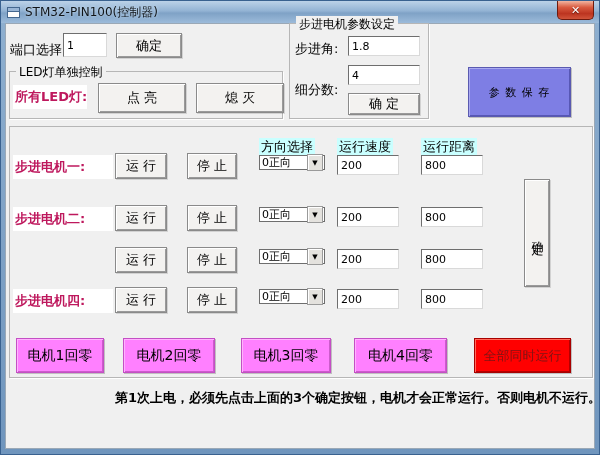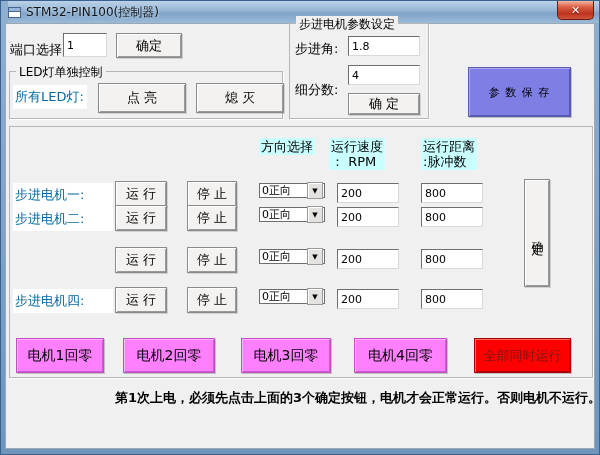--- a/index.html
+++ b/index.html
@@ -4,44 +4,44 @@
 <style>
   html,body { margin:0; padding:0; background:#555; }
   .window {
     position:relative; width:600px; height:455px; overflow:hidden;
     font-family:"DejaVu Sans", sans-serif;
     background: linear-gradient(180deg,#8fb0d0 0%, #7fa2c6 50%, #6f95bd 100%);
     border:1px solid #39618f; box-sizing:border-box;
   }
   
   .titlebar {
-    position:absolute; left:7px; top:0; right:0; height:22px;
-    display:flex; align-items:center; box-sizing:border-box;
+    position:absolute; left:0; top:0; right:0; height:22px;
+    display:flex; align-items:center; padding-left:6px; box-sizing:border-box;
     background: linear-gradient(180deg,#bcd2e8 0%, #93b3d4 45%, #7fa2c6 55%, #9cbbda 100%);
   }
   .app-icon { width:13px; height:11px; background:#fdfdfd; border:1px solid #44678f; display:inline-block; box-sizing:border-box; }
   .app-icon-bar { display:block; height:3px; background:#9ab6d6; border-bottom:1px solid #44678f; }
   .title-text { margin-left:5px; font-size:12px; color:#101418; text-shadow:0 0 3px #d9e9f7; white-space:nowrap; }
   .close-btn {
     position:absolute; right:5px; top:0; width:35px; height:18px;
     background: linear-gradient(180deg,#f2b5a0 0%, #d95b40 35%, #bc3420 70%, #d1543a 100%);
     border:1px solid #6e1a0e; border-top:none; border-radius:0 0 5px 5px;
     display:flex; align-items:center; justify-content:center;
     color:#fff; font-size:11px; font-weight:bold; text-shadow:0 1px 1px #5a1208;
     cursor:default;
   }
   
   .client {
     position:absolute; left:4px; top:22px; right:4px; bottom:5px;
     background:#f0f0f0; border:1px solid #9aa8b6; box-sizing:border-box;
   }
   .lbl { position:absolute; font-size:13px; color:#000; white-space:nowrap; }
   .white-label {
-    position:absolute; background:#fff; font-size:13px; color:#0369a1;
-    display:flex; align-items:center; padding-left:2px; box-sizing:border-box; white-space:nowrap;
+    position:absolute; background:#fff; font-size:13px; color:#be185d;
+    display:flex; align-items:center; padding-left:2px; box-sizing:border-box; white-space:nowrap;font-weight:bold;
   }
   .tb {
     position:absolute; background:#fff; border:1px solid;
     border-color:#6e6e6e #d9d9d9 #d9d9d9 #6e6e6e;
     font-family:"DejaVu Sans", sans-serif; font-size:11px; color:#000;
     padding:1px 3px; box-sizing:border-box; outline:none;
   }
   .btn {
     position:absolute; background:#f3f2f0;
     border:1px solid #8a8a8a;
@@ -143,30 +143,30 @@
   <input class="tb" style="left: 347px; top: 64px; width: 72px; height: 20px;" value="4">
   <button class="btn" style="left:347px; top:92px; width:72px; height:22px;">确 定</button>
 
   <button class="btn save-btn" style="left:467px; top:66px; width:103px; height:50px;">参 数 保 存</button>
 
   <div class="group" style="left:8px; top:125px; width:584px; height:252px;"></div>
 
   <div class="col-header" style="left:258px; top:137px;">
     <span>方向选择</span>
   </div>
-  <div class="col-header" style="left:328px; top:137px;">
+  <div class="col-header" style="left:336px; top:137px;text-align:center;">
     <span>运行速度</span>
     <span>： RPM</span>
   </div>
   <div class="col-header" style="left:420px; top:137px;">
     <span>运行距离</span>
     <span>:脉冲数</span>
   </div>
 
-  <div class="motor-row" style="top:180px;">
+  <div class="motor-row" style="top:152px;">
     <span class="white-label motor-label">步进电机一:</span>
     <button class="btn run-btn">运 行</button>
     <button class="btn stop-btn">停 止</button>
     <div class="combo">
       <span class="combo-text">0正向</span>
       <span class="combo-arrow">▼</span>
     </div>
     <input class="tb speed-input" value="200" style="">
     <input class="tb dist-input" value="800" style="">
   </div>

